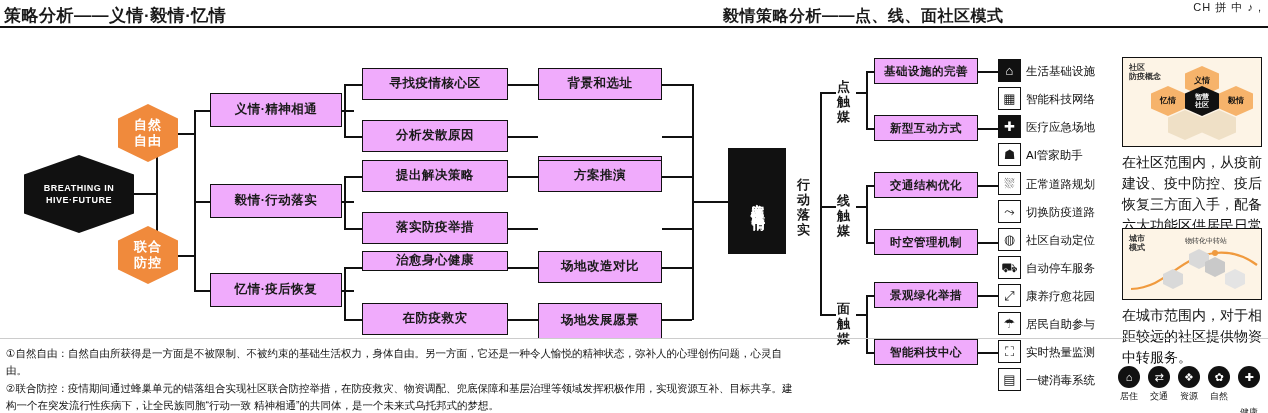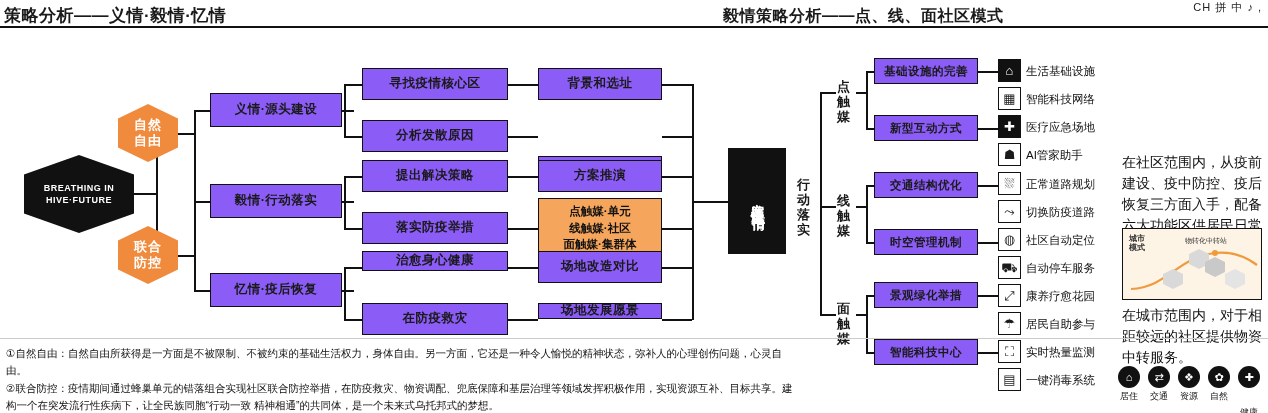--- a/index.html
+++ b/index.html
@@ -29,21 +29,21 @@
   }
   .ime{
     position:absolute;right:6px;top:0px;
     font-size:11px;color:#222;letter-spacing:1px;white-space:nowrap;
   }
 
   
   .box{
     position:absolute;
     border:1.6px solid #111;
-    background:#8b5cf6;
+    background:#f0abfc;
     display:flex;align-items:center;justify-content:center;
     font-size:12.5px;font-weight:bold;
     letter-spacing:0.5px;
     box-sizing:border-box;
     text-align:center;
     line-height:1.25;
   }
   .box.small{font-size:11.5px;}
   .hex{
     position:absolute;
@@ -162,21 +162,21 @@
   <div class="hex" style="left:118px;top:104px;width:60px;height:58px;">自然<br>自由</div>
   <div class="hex" style="left:118px;top:226px;width:60px;height:58px;">联合<br>防控</div>
 
   <div class="ln lnh" style="left:178px;top:133px;width:16px;"></div>
   <div class="ln lnh" style="left:178px;top:255px;width:16px;"></div>
   <div class="ln lnv" style="left:194px;top:110px;height:180px;"></div>
   <div class="ln lnh" style="left:194px;top:110px;width:16px;"></div>
   <div class="ln lnh" style="left:194px;top:201px;width:16px;"></div>
   <div class="ln lnh" style="left:194px;top:290px;width:16px;"></div>
 
-  <div class="box" style="left:210px;top:93px;width:132px;height:34px;">义情·源头建设</div>
+  <div class="box" style="left:210px;top:93px;width:132px;height:34px;">义情·精神相通</div>
   <div class="box" style="left:210px;top:184px;width:132px;height:34px;">毅情·行动落实</div>
   <div class="box" style="left:210px;top:273px;width:132px;height:34px;">忆情·疫后恢复</div>
 
   <div class="ln lnh" style="left:342px;top:110px;width:12px;"></div>
   <div class="ln lnv" style="left:344px;top:84px;height:52px;"></div>
   <div class="ln lnh" style="left:344px;top:84px;width:18px;"></div>
   <div class="ln lnh" style="left:344px;top:136px;width:18px;"></div>
 
   <div class="ln lnh" style="left:342px;top:201px;width:12px;"></div>
   <div class="ln lnv" style="left:344px;top:176px;height:52px;"></div>
@@ -198,25 +198,22 @@
   <div class="ln lnh" style="left:508px;top:84px;width:30px;"></div>
   <div class="ln lnh" style="left:508px;top:136px;width:30px;"></div>
   <div class="ln lnh" style="left:508px;top:176px;width:30px;"></div>
   <div class="ln lnh" style="left:508px;top:228px;width:30px;"></div>
   <div class="ln lnh" style="left:508px;top:267px;width:30px;"></div>
   <div class="ln lnh" style="left:508px;top:319px;width:30px;"></div>
 
   <div class="box" style="left:538px;top:68px;width:124px;height:32px;">背景和选址</div>
   <div class="box" style="left:538px;top:120px;width:124px;height:32px;margin-top:36px;">问题与现状</div>
   <div class="box" style="left:538px;top:160px;width:124px;height:32px;">方案推演</div>
-  <div class="orangebox" style="left:538px;top:198px;width:124px;height:60px;">
-    <span>点触媒·单元<br>线触媒·社区<br>面触媒·集群体</span>
-  </div>
   <div class="box" style="left:538px;top:251px;width:124px;height:32px;">场地改造对比</div>
-  <div class="box" style="left:538px;top:303px;width:124px;height:16px;">场地发展愿景</div>
+  <div class="box" style="left:538px;top:303px;width:124px;height:36px;">场地发展愿景</div>
 
   <div class="ln lnh" style="left:662px;top:84px;width:30px;"></div>
   <div class="ln lnh" style="left:662px;top:136px;width:30px;"></div>
   <div class="ln lnh" style="left:662px;top:176px;width:30px;"></div>
   <div class="ln lnh" style="left:662px;top:228px;width:30px;"></div>
   <div class="ln lnh" style="left:662px;top:267px;width:30px;"></div>
   <div class="ln lnh" style="left:662px;top:319px;width:30px;"></div>
   <div class="ln lnv" style="left:692px;top:84px;height:236px;"></div>
   <div class="ln lnh" style="left:692px;top:201px;width:36px;"></div>
 
@@ -284,20 +281,31 @@
 
   <div class="iconbox" style="left:998px;top:284px;">⤢</div>
   <div class="rlabel" style="left:1026px;top:289px;">康养疗愈花园</div>
   <div class="iconbox" style="left:998px;top:312px;">☂</div>
   <div class="rlabel" style="left:1026px;top:317px;">居民自助参与</div>
   <div class="iconbox" style="left:998px;top:340px;">⛶</div>
   <div class="rlabel" style="left:1026px;top:345px;">实时热量监测</div>
   <div class="iconbox" style="left:998px;top:368px;">▤</div>
   <div class="rlabel" style="left:1026px;top:373px;">一键消毒系统</div>
 
+  <div class="card" style="left:1122px;top:57px;width:140px;height:90px;background:#fdf4e6;">
+    <div class="cardtag" style="left:6px;top:6px;">社区<br>防疫概念</div>
+
+    <div class="mh" style="left:62px;top:8px;width:34px;height:30px;background:#f6b36b;">义情</div>
+    <div class="mh" style="left:96px;top:28px;width:34px;height:30px;background:#f6b36b;">毅情</div>
+    <div class="mh" style="left:62px;top:28px;width:34px;height:30px;background:#111;color:#fff;font-size:7px;">智慧<br>社区</div>
+    <div class="mh" style="left:28px;top:28px;width:34px;height:30px;background:#f6b36b;">忆情</div>
+    <div class="mh" style="left:45px;top:52px;width:34px;height:30px;background:#efe0c6;"></div>
+    <div class="mh" style="left:79px;top:52px;width:34px;height:30px;background:#efe0c6;"></div>
+    <div class="mh" style="left:45px;top:4px;width:34px;height:30px;background:transparent;"></div>
+  </div>
   <div class="card-cap" style="left:1122px;top:152px;">在社区范围内，从疫前建设、疫中防控、疫后恢复三方面入手，配备六大功能区供居民日常使用和防疫需要，打造“自由人联合体”模式。</div>
 
   <div class="card" style="left:1122px;top:228px;width:140px;height:72px;background:#fdf4e6;">
     <div class="cardtag" style="left:6px;top:6px;">城市<br>模式</div>
     <div class="cardtag" style="left:62px;top:8px;font-weight:normal;font-size:7px;">物转化中转站</div>
     <svg class="sv" width="140" height="72" style="position:absolute;left:0;top:0;">
       <path d="M8,60 C45,58 55,28 92,24 C112,22 126,30 134,36" stroke="#f09a3e" stroke-width="2.2" fill="none"></path>
       <polygon points="76,20 86,25 86,35 76,40 66,35 66,25" fill="#d9d9d9"></polygon>
       <polygon points="92,28 102,33 102,43 92,48 82,43 82,33" fill="#c9c9c9"></polygon>
       <polygon points="50,40 60,45 60,55 50,60 40,55 40,45" fill="#d9d9d9"></polygon>

